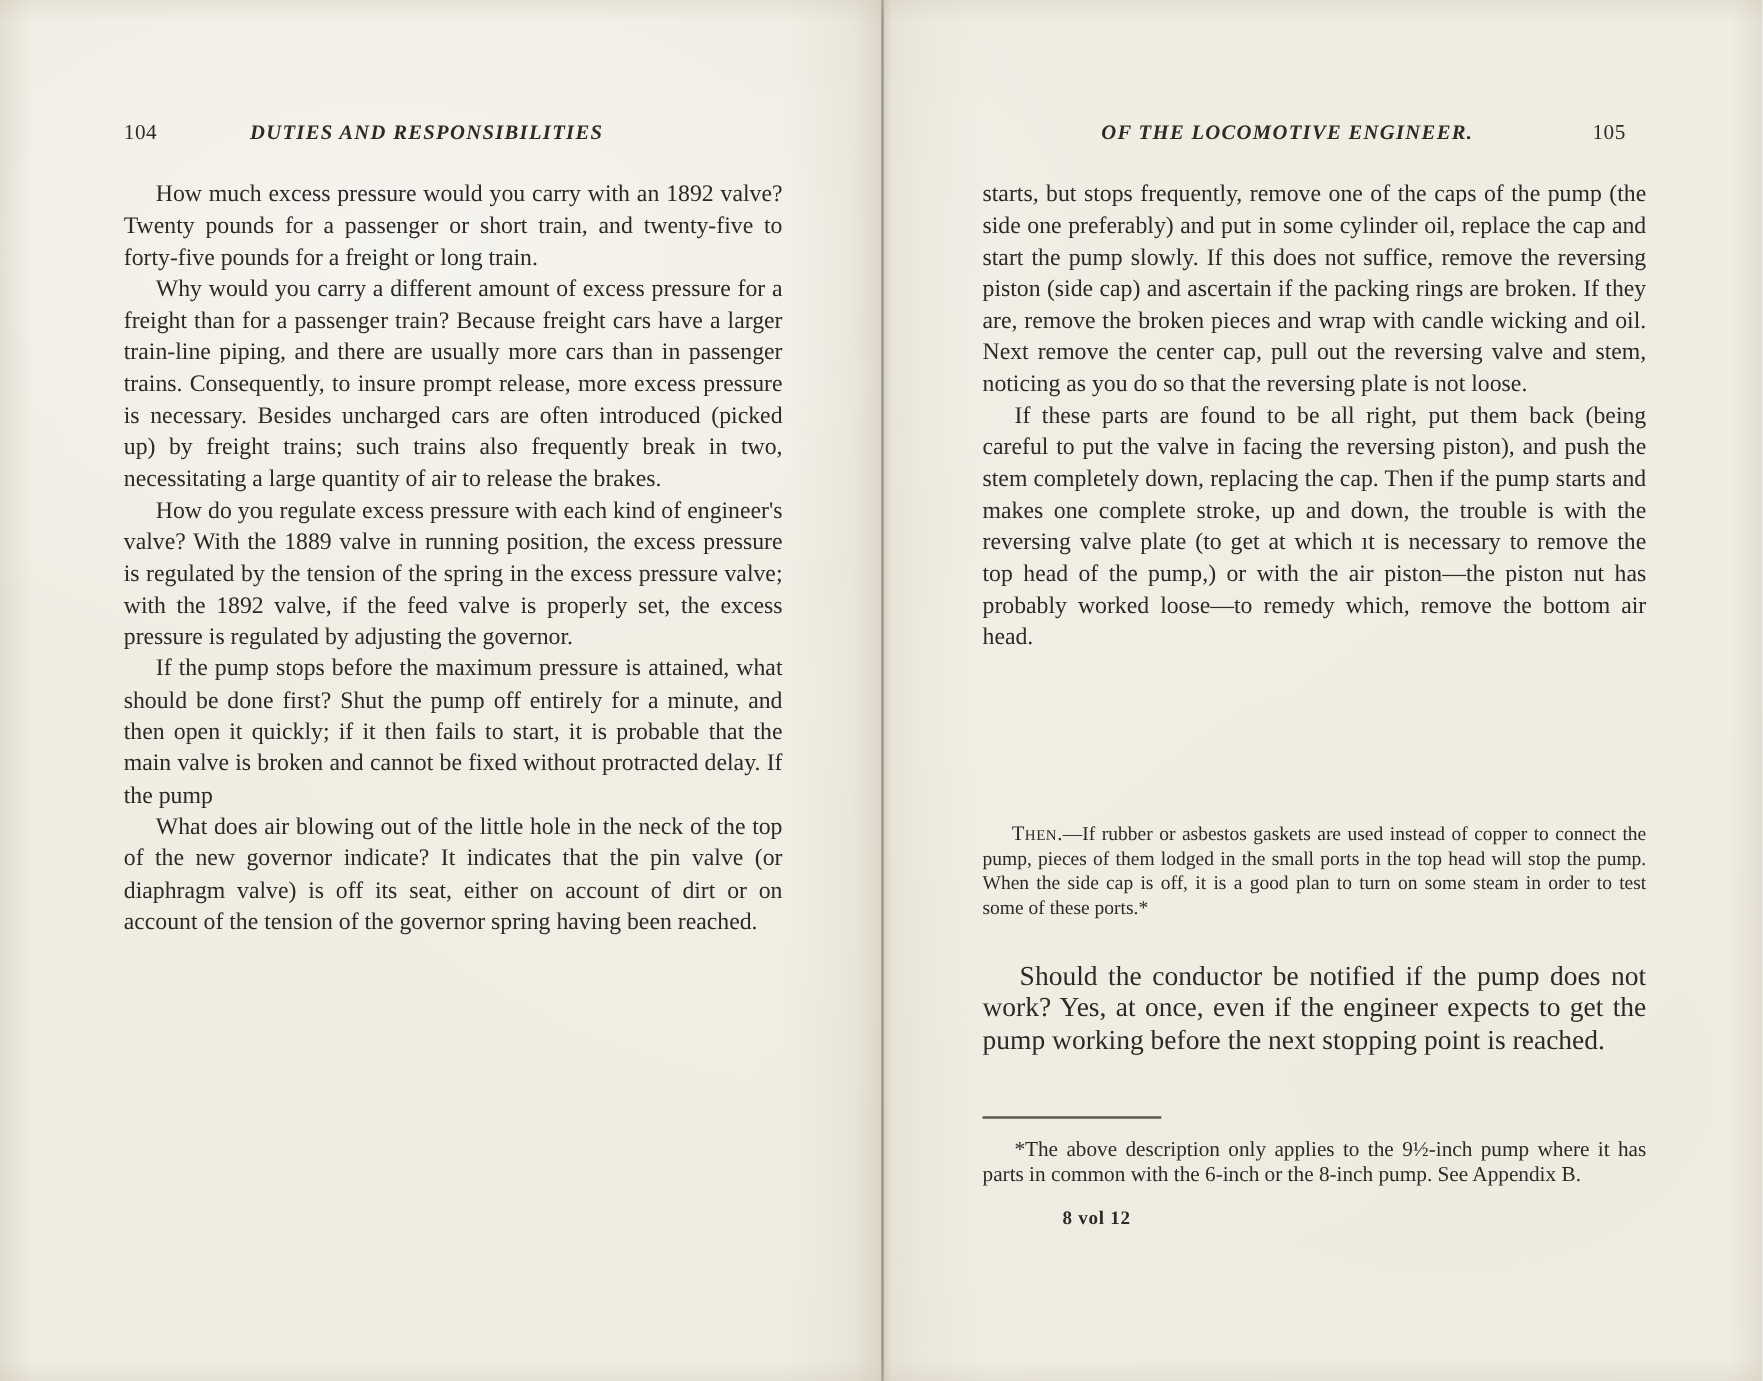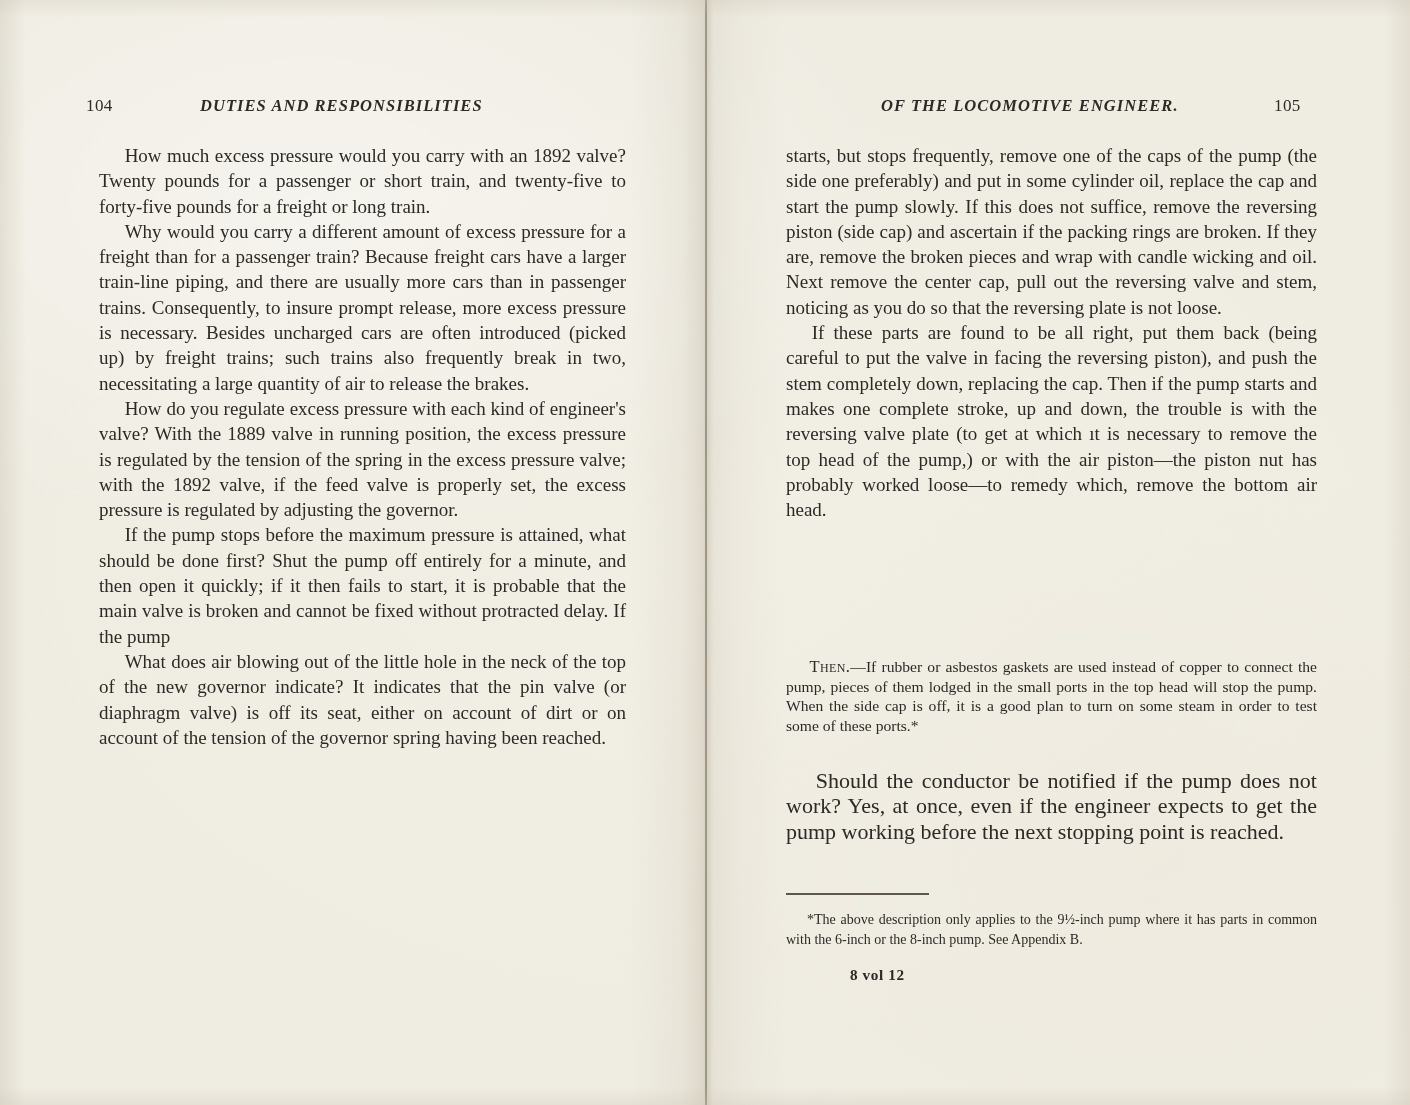--- a/index.html
+++ b/index.html
@@ -103,21 +103,21 @@
   .folio {
     position: absolute;
     top: 96px;
     font-size: 17px;
     font-style: normal;
     font-weight: 400;
     letter-spacing: 0.4px;
     color: #2d2b26;
   }
 
-  #head-left-folio  { left: 86px; text-align: right; }
+  #head-left-folio  { left: 99px; text-align: right; }
   #head-left-title  { left: 200px; } 
   #page-right .running-head { left: 175px; }
   #page-right .folio { left: 1274px - 706px; }
 
   .text-block {
     position: absolute;
     color: #2b2a26;
     font-size: 19px;
     line-height: 25.3px;
     text-align: justify;
@@ -171,21 +171,21 @@
     width: 143px;
     height: 1.6px;
     background: #5d584b;
   }
   #footnote-block {
     position: absolute;
     left: 786px - 706px;
     top: 910px;
     width: 531px;
     color: #2b2a26;
-    font-size: 14px;
+    font-size: 17px;
     line-height: 19.8px;
     text-align: justify;
   }
   #footnote-block p { margin: 0; text-indent: 1.5em; }
   #signature-mark {
     position: absolute;
     left: 850px - 706px;
     top: 966px;
     font-size: 15.2px;
     font-weight: 700;

